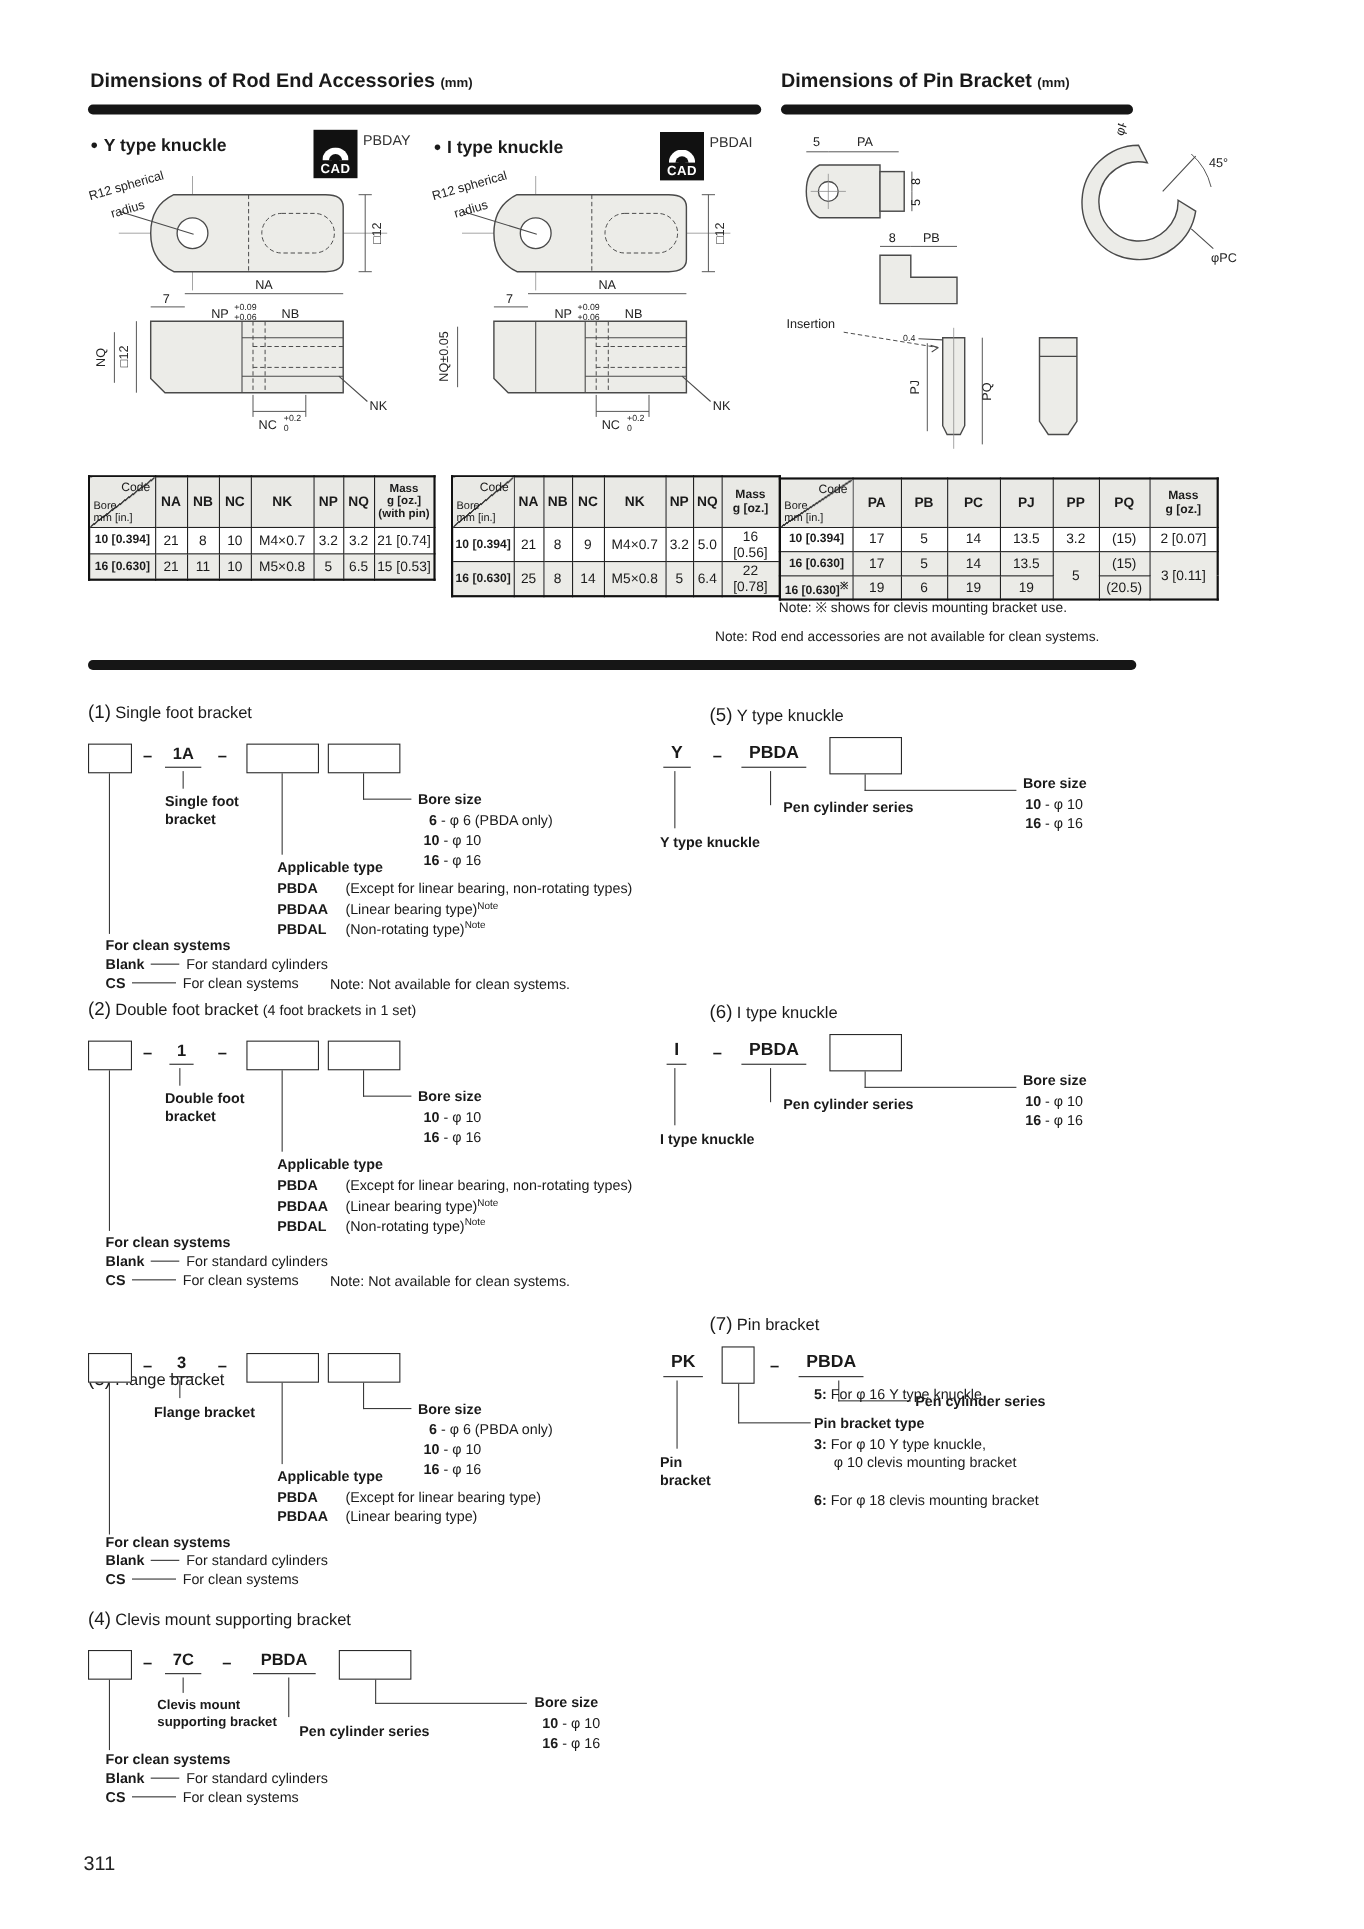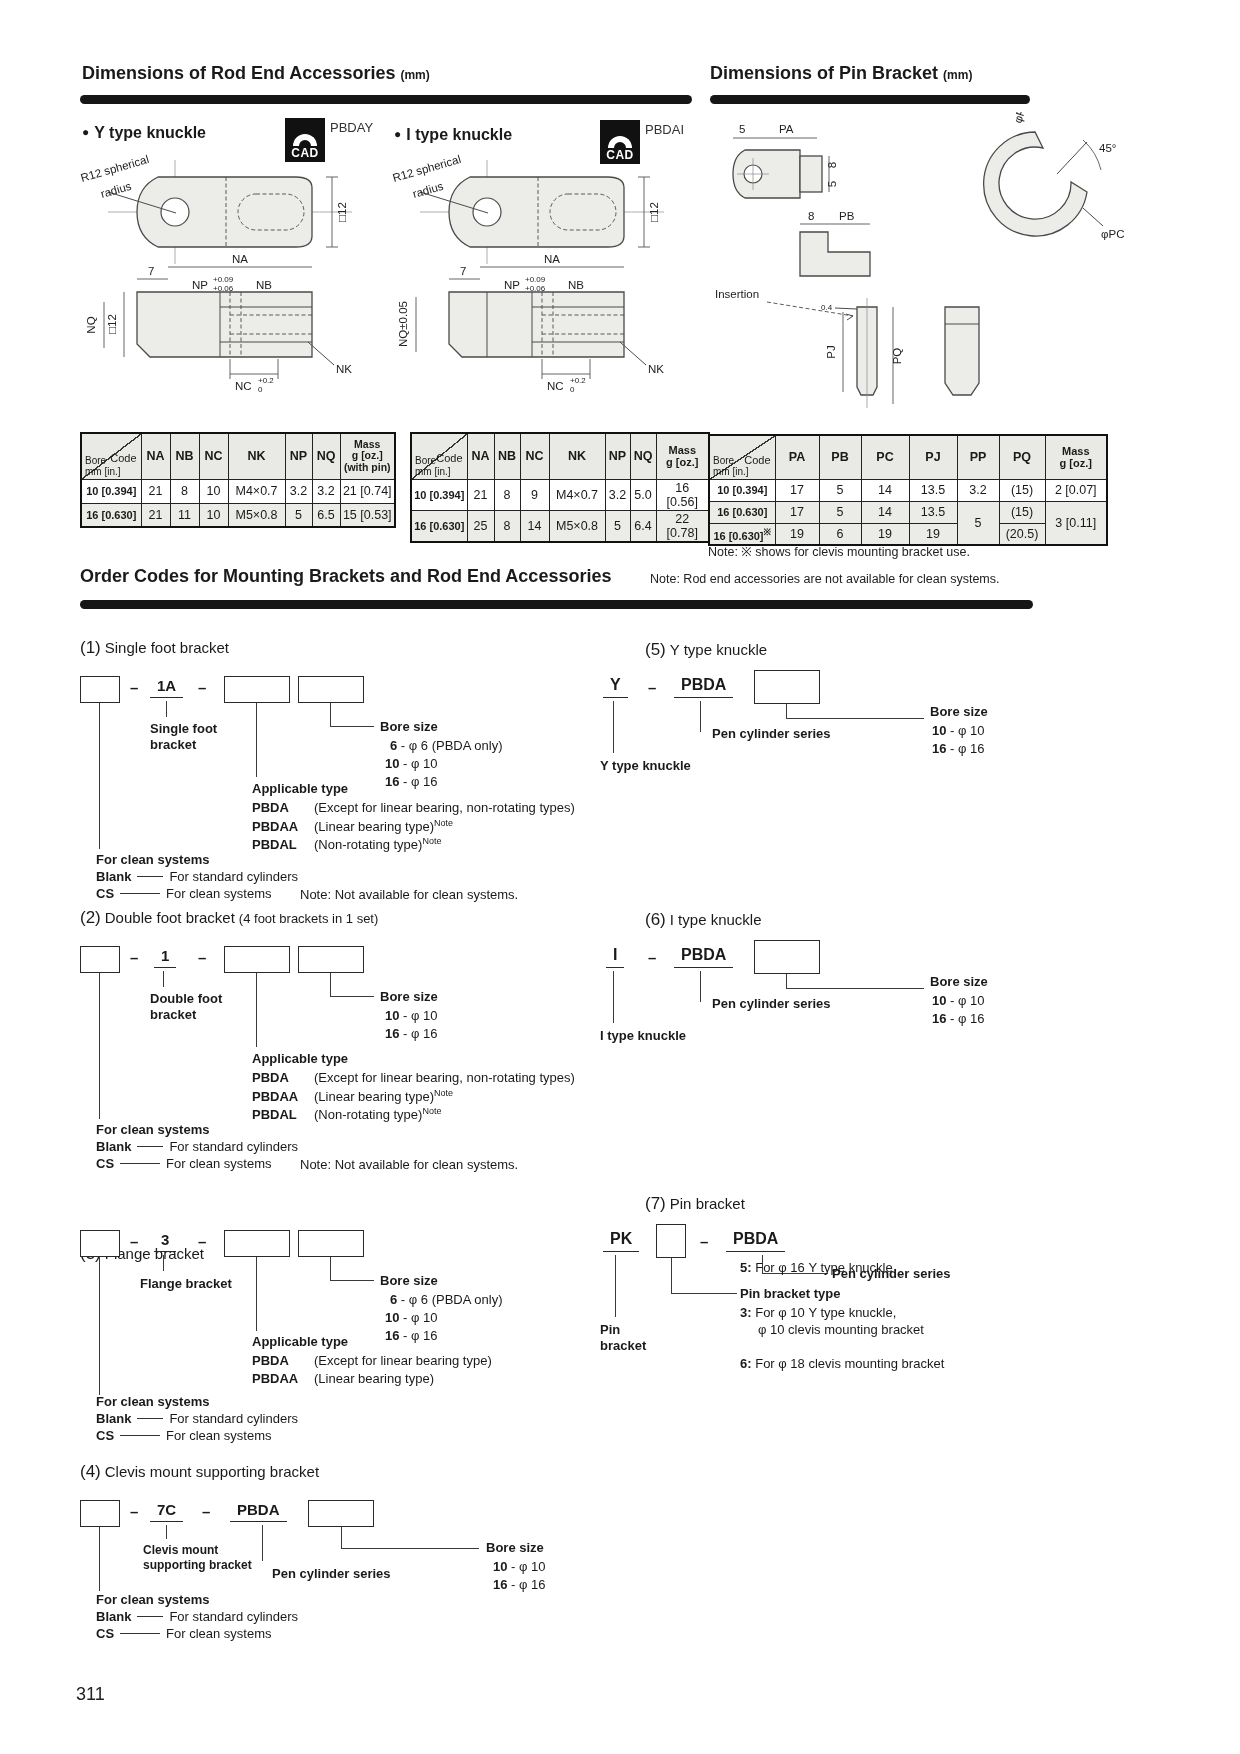--- a/index.html
+++ b/index.html
@@ -33,21 +33,21 @@
 .conn{border-top:1.2px solid #333;height:0;display:inline-block}
 .notesup{font-size:9px;vertical-align:super}
 .pre-b{font-weight:bold}
 .dimtable{position:absolute;border-collapse:collapse;border:2px solid #111;table-layout:fixed}
 .dimtable th,.dimtable td{border:1px solid #222;text-align:center;vertical-align:middle;overflow:hidden}
 .colh{background:#e9e9e5;font-size:12.5px;font-weight:bold;white-space:pre-line;line-height:1.12}
 .dimtable td{font-size:12.5px;padding:1px 2px}
 td.bore{font-weight:bold;font-size:11px}
 tr.alt td{background:#ebebe7}
 .corner{position:relative;background-color:#e9e9e5;background-image:linear-gradient(to bottom right,transparent calc(50% - .7px),#333 calc(50% - .7px),#333 calc(50% + .7px),transparent calc(50% + .7px))}
-.ctop{position:absolute;top:18px;right:4px;font-size:11px;font-weight:normal}
+.ctop{position:absolute;top:3px;right:4px;font-size:11px;font-weight:normal}
 .cbot{position:absolute;bottom:2px;left:3px;font-size:10px;font-weight:normal;text-align:left;white-space:pre-line;line-height:1.1}
 .pnum{position:absolute;font-size:18px;color:#222}
 svg text{font-family:"Liberation Sans",sans-serif;fill:#222}
 .dt{font-size:11.5px}
 .dts{font-size:8px}
 .body{fill:#ecece8;stroke:#4a4a4a;stroke-width:1.3}
 .hole{fill:#fff;stroke:#4a4a4a;stroke-width:1.2}
 .ln{stroke:#4a4a4a;stroke-width:1;fill:none}
 .cl{stroke:#8a8a8a;stroke-width:.7}
 .dsh{stroke:#4a4a4a;stroke-width:.9;stroke-dasharray:4 2.5;fill:none}
@@ -359,21 +359,20 @@
       <td>6</td>
       <td>19</td>
       <td>19</td>
       <td>(20.5)</td>
     </tr>
   </tbody>
     </table>
 
   <div class="note" style="left:708px;top:543px">Note: ※ shows for clevis mounting bracket use.</div>
 
-  <div class="h1" style="left:80px;top:566px">Order Codes for Mounting Brackets and Rod End Accessories</div>
   <div class="note" style="left:650px;top:572px">Note: Rod end accessories are not available for clean systems.</div>
   <div class="bar" style="left:80px;top:600px;width:953px"></div>
 
   <div class="sec-t" style="left:80px;top:638px"><span class="n">(1)</span><span class="t">Single foot bracket</span></div>
   <div class="cbox" style="left:80px;top:676px;width:40px;height:27px"></div>
   <span class="dash" style="left:130px;top:679px">–</span>
   <span class="codetx" style="left:150px;top:677px">1A</span>
   <span class="dash" style="left:198px;top:679px">–</span>
   <div class="cbox" style="left:224px;top:676px;width:66px;height:27px"></div>
   <div class="cbox" style="left:298px;top:676px;width:66px;height:27px"></div>

